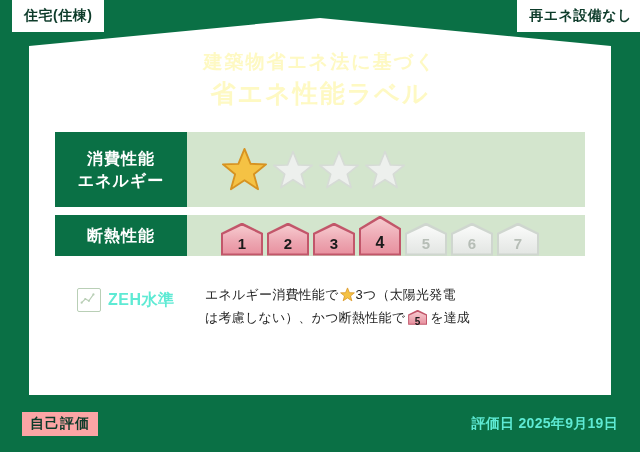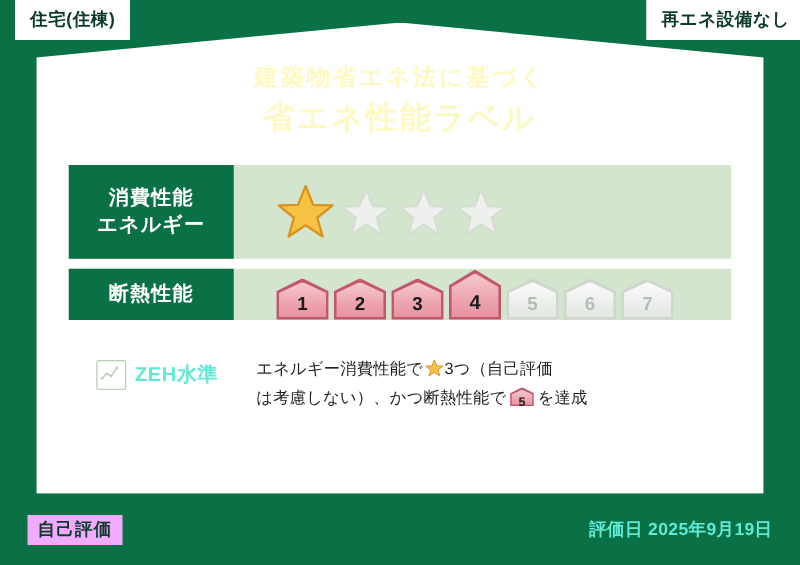--- a/index.html
+++ b/index.html
@@ -136,21 +136,21 @@
     position:relative;z-index:2;font-size:10px;font-weight:bold;
     color:#1a1a1a;line-height:20px;
   }
 
   
   .footer{
     position:absolute;left:0;right:0;bottom:0;height:56px;z-index:6;
     display:flex;align-items:center;padding:0 22px;box-sizing:border-box;
   }
   .self-eval{
-    background:#f0abfc;color:#0d3b2a;font-weight:bold;font-size:14px;
+    background:#fca5a5;color:#0d3b2a;font-weight:bold;font-size:14px;
     padding:3px 8px;letter-spacing:1px;margin-right:8px;white-space:nowrap;
   }
   .building-name{
     color:#fff;font-size:14px;letter-spacing:.4px;white-space:nowrap;
   }
   .footer-right{margin-left:auto;text-align:right;}
   .eval-date{color:#5eead4;font-size:14px;font-weight:bold;letter-spacing:.3px;}
   .eval-id{
     color:#cfe3d8;font-size:9px;letter-spacing:.2px;margin-top:2px;
     font-family:"Liberation Sans","DejaVu Sans",sans-serif;
@@ -252,21 +252,21 @@
             <circle cx="8" cy="11" r="1.2" fill="#b9cfb6"></circle>
             <circle cx="12" cy="13" r="1.2" fill="#b9cfb6"></circle>
             <circle cx="17" cy="6" r="1.2" fill="#b9cfb6"></circle>
           </svg>
         </div>
         <div class="zeh-text">ZEH水準</div>
       </div>
       <div class="desc">
         <span>エネルギー消費性能で</span><svg class="mini-star" width="15" height="15" viewBox="0 0 50 48">
             <polygon points="25,2 31.5,18 48,18.5 35,29 39.5,45 25,35.5 10.5,45 15,29 2,18.5 18.5,18" fill="#f5c244" stroke="#d79321" stroke-width="2.5" stroke-linejoin="round"></polygon>
-          </svg><span>3つ</span><span>（自己評価</span><br>
+          </svg><span>3つ</span><span>（太陽光発電</span><br>
         <span>は考慮しない）、かつ断熱性能で</span><span class="mini-badge"><span class="house"></span><span class="house-fill"></span><span class="num">5</span></span><span>を達成</span>
       </div>
     </div>
 
   </div>
 
   <div class="footer">
     <div class="self-eval">自己評価</div>
     <div class="footer-right">
       <div class="eval-date">

